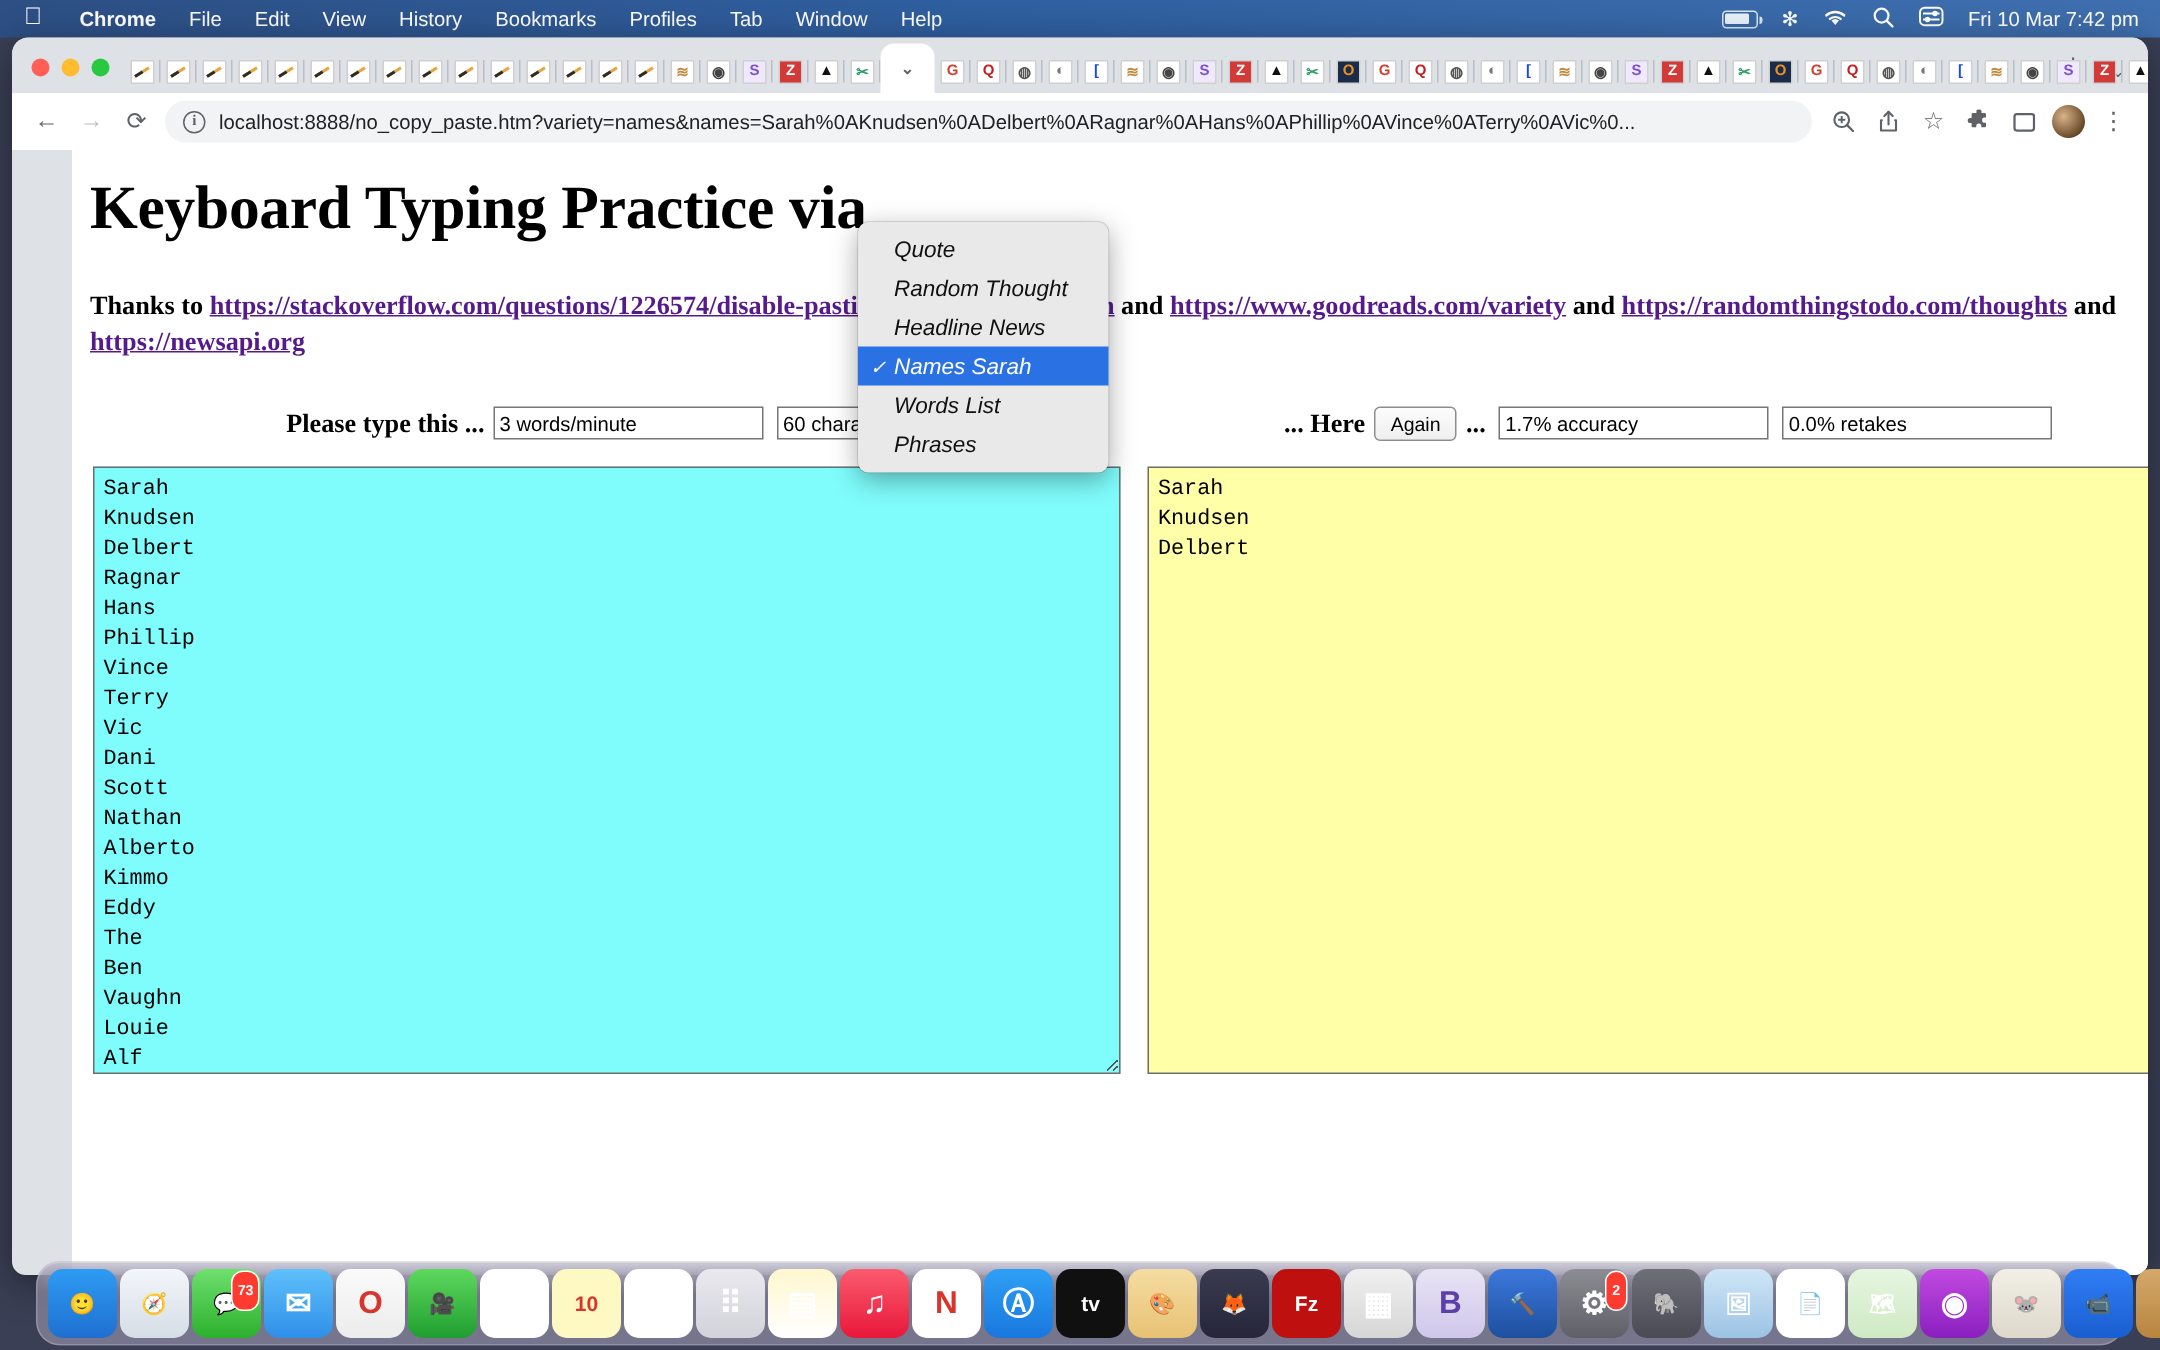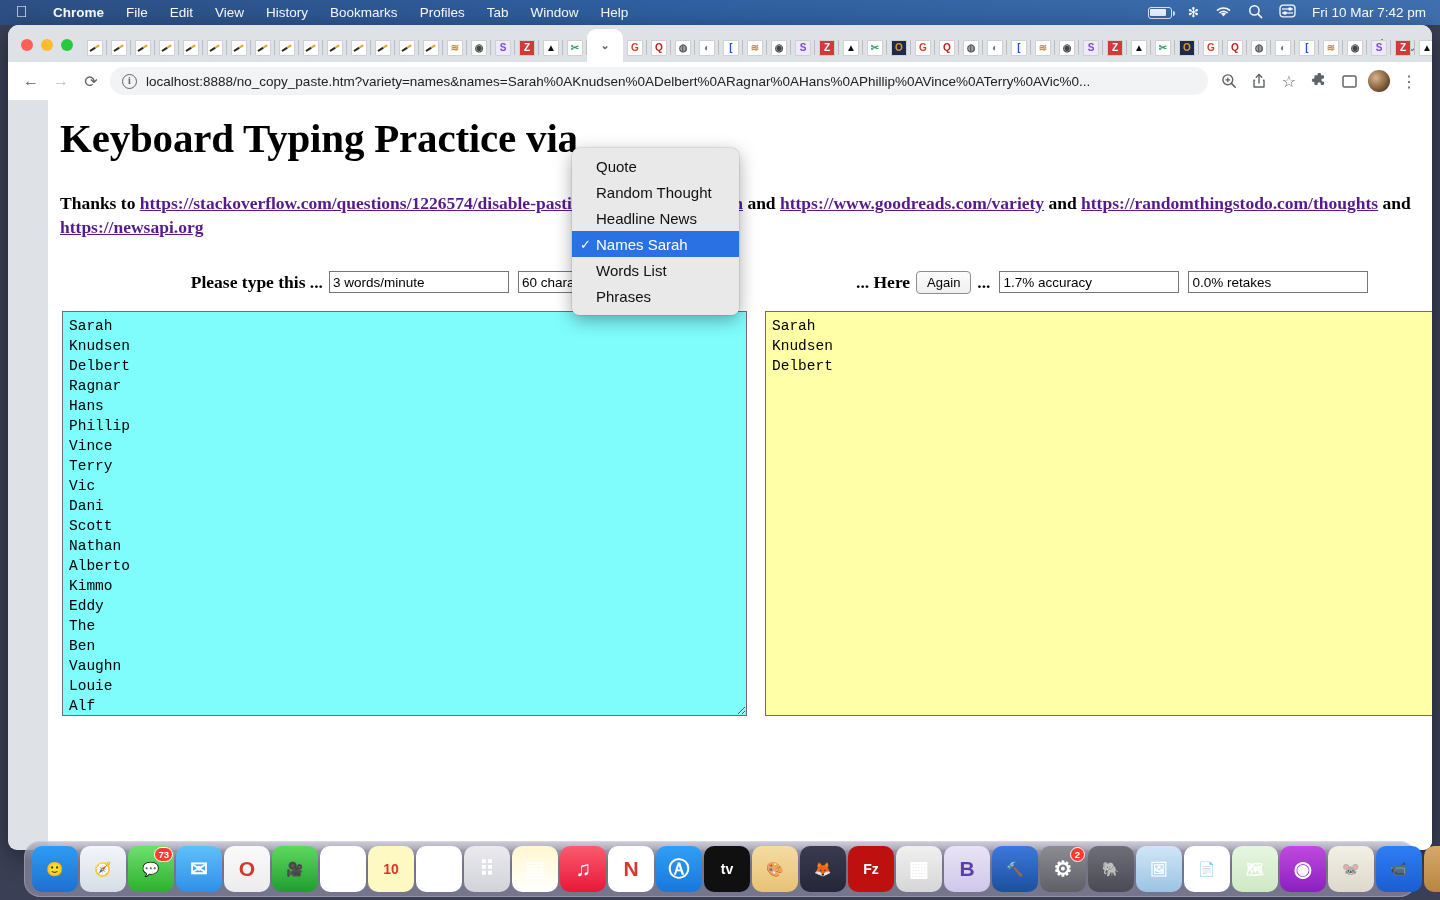--- a/index.html
+++ b/index.html
@@ -216,21 +216,21 @@
     width: 167px;
     background: #e9e9ea;
     border-radius: 7px;
     box-shadow: 0 5px 18px rgba(0,0,0,.34), 0 0 0 .5px rgba(0,0,0,.16);
     padding: 5px 0 6px 0;
     z-index: 60;
     font-family: "Liberation Sans", sans-serif;
   }
   .pitem {
     height: 26px; display: flex; align-items: center;
-    padding: 0 10px 0 8px; font-size: 15px; color: #101010;
+    padding: 0 10px 0 8px; font-size: 15px; color: #101010; font-style: italic;
   }
   .pitem .chk {
     width: 16px; flex: 0 0 16px; font-size: 13px; color: #101010;
   }
   .pitem.sel { background: #2a72e4; color: #fff; }
   .pitem.sel .chk { color: #fff; }
 
   
   #dock {
     position: absolute; left: 24px; bottom: 3px;
@@ -243,21 +243,21 @@
     backdrop-filter: blur(8px);
   }
   .di {
     width: 46px; height: 46px; flex: 0 0 46px;
     border-radius: 10px; position: relative;
     display: flex; align-items: center; justify-content: center;
     font-size: 20px; color: #fff; overflow: hidden;
   }
   .badge {
     position: absolute; top: 1px; right: 1px;
-    min-width: 15px; height: 15px; border-radius: 8px;
+    min-width: 15px; height: 27px; border-radius: 8px;
     background: #ff3b30; color: #fff; font-size: 9.5px;
     display: flex; align-items: center; justify-content: center;
     padding: 0 3px; border: 1px solid #fff; font-weight: bold;
   }
 </style>
 </head>
 <body>
 
 <div id="menubar">
   <div class="apple"></div>

